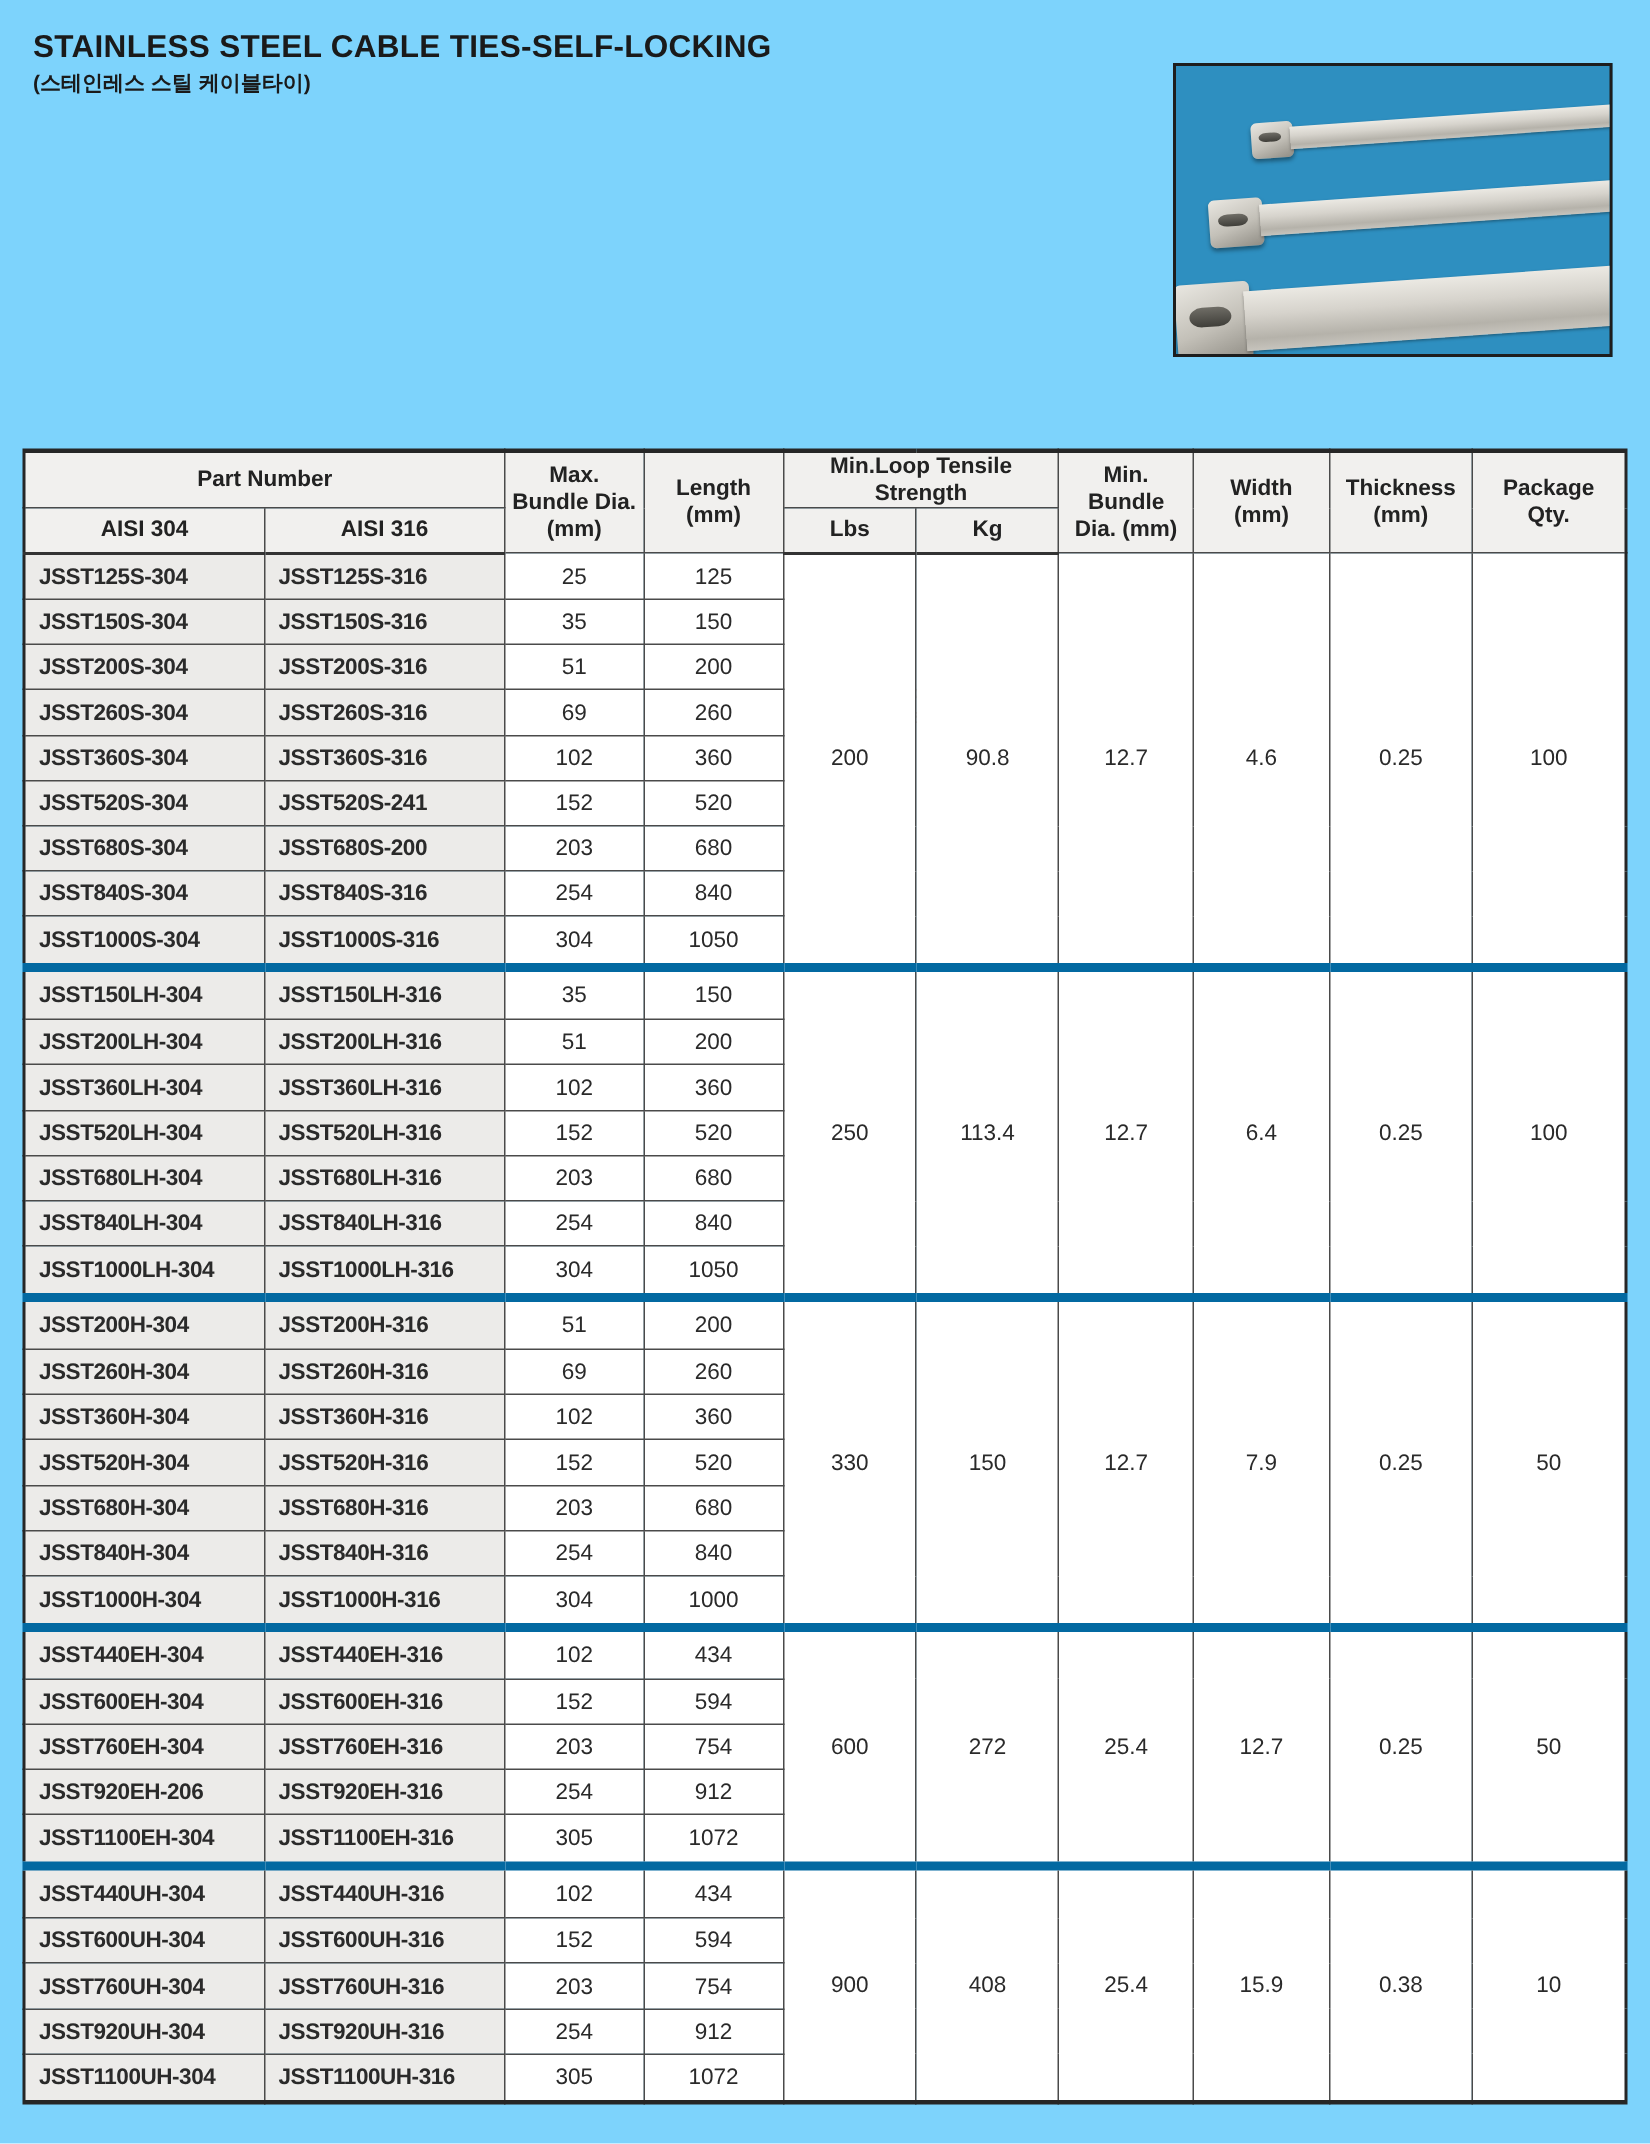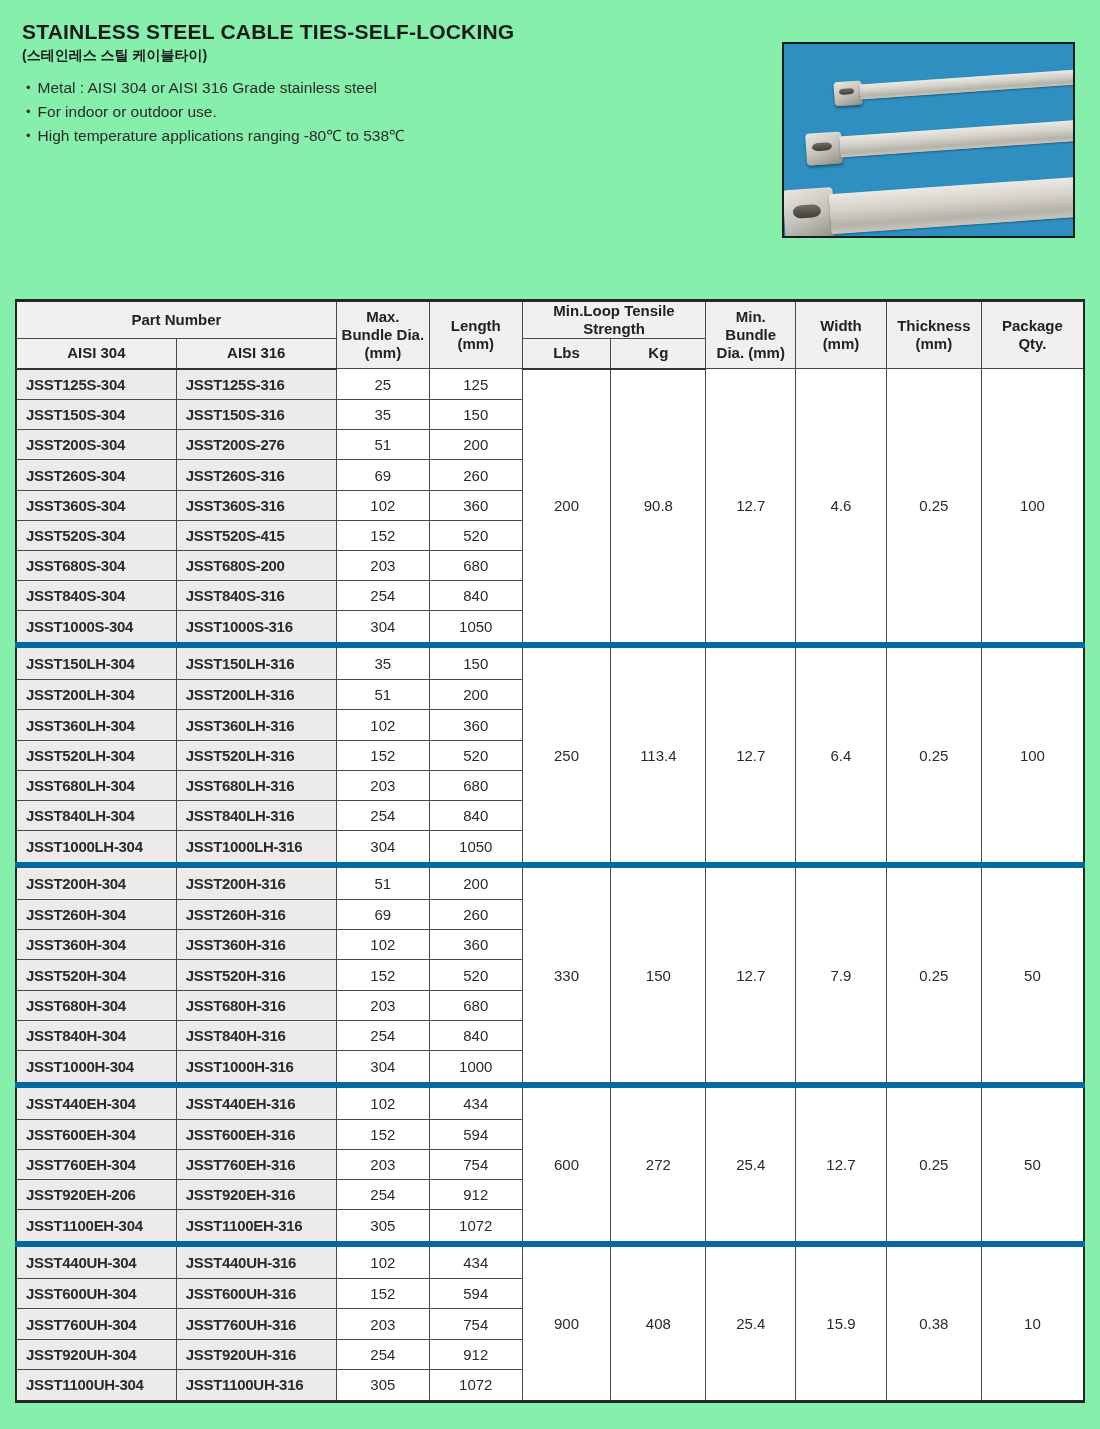--- a/index.html
+++ b/index.html
@@ -1,18 +1,18 @@
 <!DOCTYPE html>
 <html><head>
 <meta charset="utf-8">
 <style>
   * { margin:0; padding:0; box-sizing:border-box; }
   html,body { background:#ffffff; }
   .page {
-    position:relative; width:1100px; height:1429px; background:#86efac;
+    position:relative; width:1100px; height:1429px; background:#7dd3fc;
     font-family:"Liberation Sans", sans-serif; color:#1d1d1d; overflow:hidden;
   }
 
   
   .title { position:absolute; left:22px; top:20px; font-size:21px; font-weight:bold; letter-spacing:.2px; color:#1a1a1a; }
   .subtitle { position:absolute; left:22px; top:47px; font-size:14px; font-weight:bold; color:#1a1a1a; }
   .bullets { position:absolute; left:26px; top:76px; list-style:none; }
   .bullets li { font-size:15.5px; line-height:23px; color:#2b2b2b; }
   .bullets li::before { content:"•"; margin-right:7px; font-size:13px; position:relative; top:-1px; }
 
@@ -89,25 +89,20 @@
   .spec-table tbody tr.group-start td { border-top:6px solid #0369a1; }
   .spec-table thead tr:nth-child(2) th { border-bottom:2px solid #333;margin-left:20px; }
 </style>
 </head>
 <body>
 
 <div class="page">
 
   <div class="title">STAINLESS STEEL CABLE TIES-SELF-LOCKING</div>
   <div class="subtitle">(스테인레스 스틸 케이블타이)</div>
-  <ul class="bullets">
-    <li>Metal : AISI 304 or AISI 316 Grade stainless steel</li>
-    <li>For indoor or outdoor use.</li>
-    <li>High temperature applications ranging -80℃ to 538℃</li>
-  </ul>
 
   <div class="photo">
     <div class="tie" style="left:40px; top:30px; width:260px; height:26px;">
       <div class="head" style="left:10px; top:0; width:28px; height:24px;"></div>
       <div class="strap" style="left:36px; top:4px; width:230px; height:15px;"></div>
     </div>
     <div class="tie" style="left:18px; top:80px; width:290px; height:36px;">
       <div class="head" style="left:4px; top:0; width:36px; height:32px;"></div>
       <div class="strap" style="left:38px; top:5px; width:260px; height:21px;"></div>
     </div>
@@ -219,39 +214,39 @@
           <td rowspan="9">100</td>
         </tr>
         <tr>
           <td class="part">JSST150S-304</td>
           <td class="part">JSST150S-316</td>
           <td>35</td>
           <td>150</td>
         </tr>
         <tr>
           <td class="part">JSST200S-304</td>
-          <td class="part">JSST200S-276</td>
+          <td class="part">JSST200S-316</td>
           <td>51</td>
           <td>200</td>
         </tr>
         <tr>
           <td class="part">JSST260S-304</td>
           <td class="part">JSST260S-316</td>
           <td>69</td>
           <td>260</td>
         </tr>
         <tr>
           <td class="part">JSST360S-304</td>
           <td class="part">JSST360S-316</td>
           <td>102</td>
           <td>360</td>
         </tr>
         <tr>
           <td class="part">JSST520S-304</td>
-          <td class="part">JSST520S-415</td>
+          <td class="part">JSST520S-241</td>
           <td>152</td>
           <td>520</td>
         </tr>
         <tr>
           <td class="part">JSST680S-304</td>
           <td class="part">JSST680S-200</td>
           <td>203</td>
           <td>680</td>
         </tr>
         <tr>

